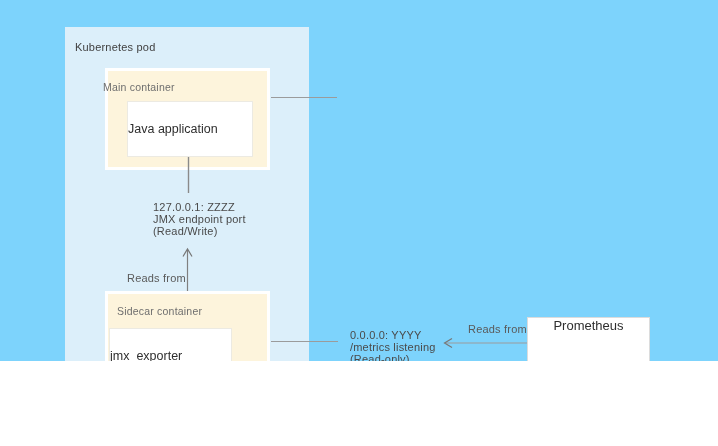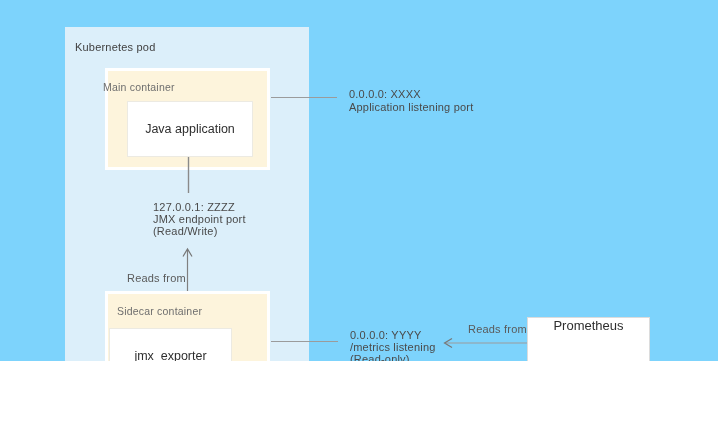--- a/index.html
+++ b/index.html
@@ -46,21 +46,21 @@
   }
   .main-container-label    { left: 103px; top: 81px; }
   .sidecar-container-label { left: 117px; top: 305px; }
 
   
   .inner-box {
     background: #ffffff;
     border: 1px solid #eceae2;
     display: flex;
     align-items: center;
-    justify-content: center;
+    justify-content: flex-start;
     font-size: 12.5px;
     color: #2e2e2e;
   }
   .java-box { left: 127px; top: 101px; width: 126px; height: 56px; }
   .jmx-box  { left: 109px; top: 328px; width: 123px; height: 55px; }
 
   
   .prometheus-box {
     left: 527px; top: 317px;
     width: 123px; height: 53px;
@@ -132,24 +132,20 @@
 
     <line x1="187.5" y1="291" x2="187.5" y2="250" stroke="#808080" stroke-width="1.2"></line>
     <polyline points="183,256.5 187.5,249 192,256.5" fill="none" stroke="#777777" stroke-width="1.2"></polyline>
 
     <line x1="271" y1="341.5" x2="338" y2="341.5" stroke="#9b9b9b" stroke-width="1.2"></line>
 
     <line x1="527" y1="343" x2="445" y2="343" stroke="#9b9b9b" stroke-width="1.2"></line>
     <polyline points="452,338.5 444.5,343 452,347.5" fill="none" stroke="#777777" stroke-width="1.2"></polyline>
   </svg>
 
-  <div class="abs annotation ann-app-port">
-    <div>0.0.0.0: XXXX</div>
-    <div>Application listening port</div>
-  </div>
 
   <div class="abs annotation ann-jmx-port">
     <div>127.0.0.1: ZZZZ</div>
     <div>JMX endpoint port</div>
     <div>(Read/Write)</div>
   </div>
 
   <div class="abs annotation ann-metrics">
     <div>0.0.0.0: YYYY</div>
     <div>/metrics listening</div>

